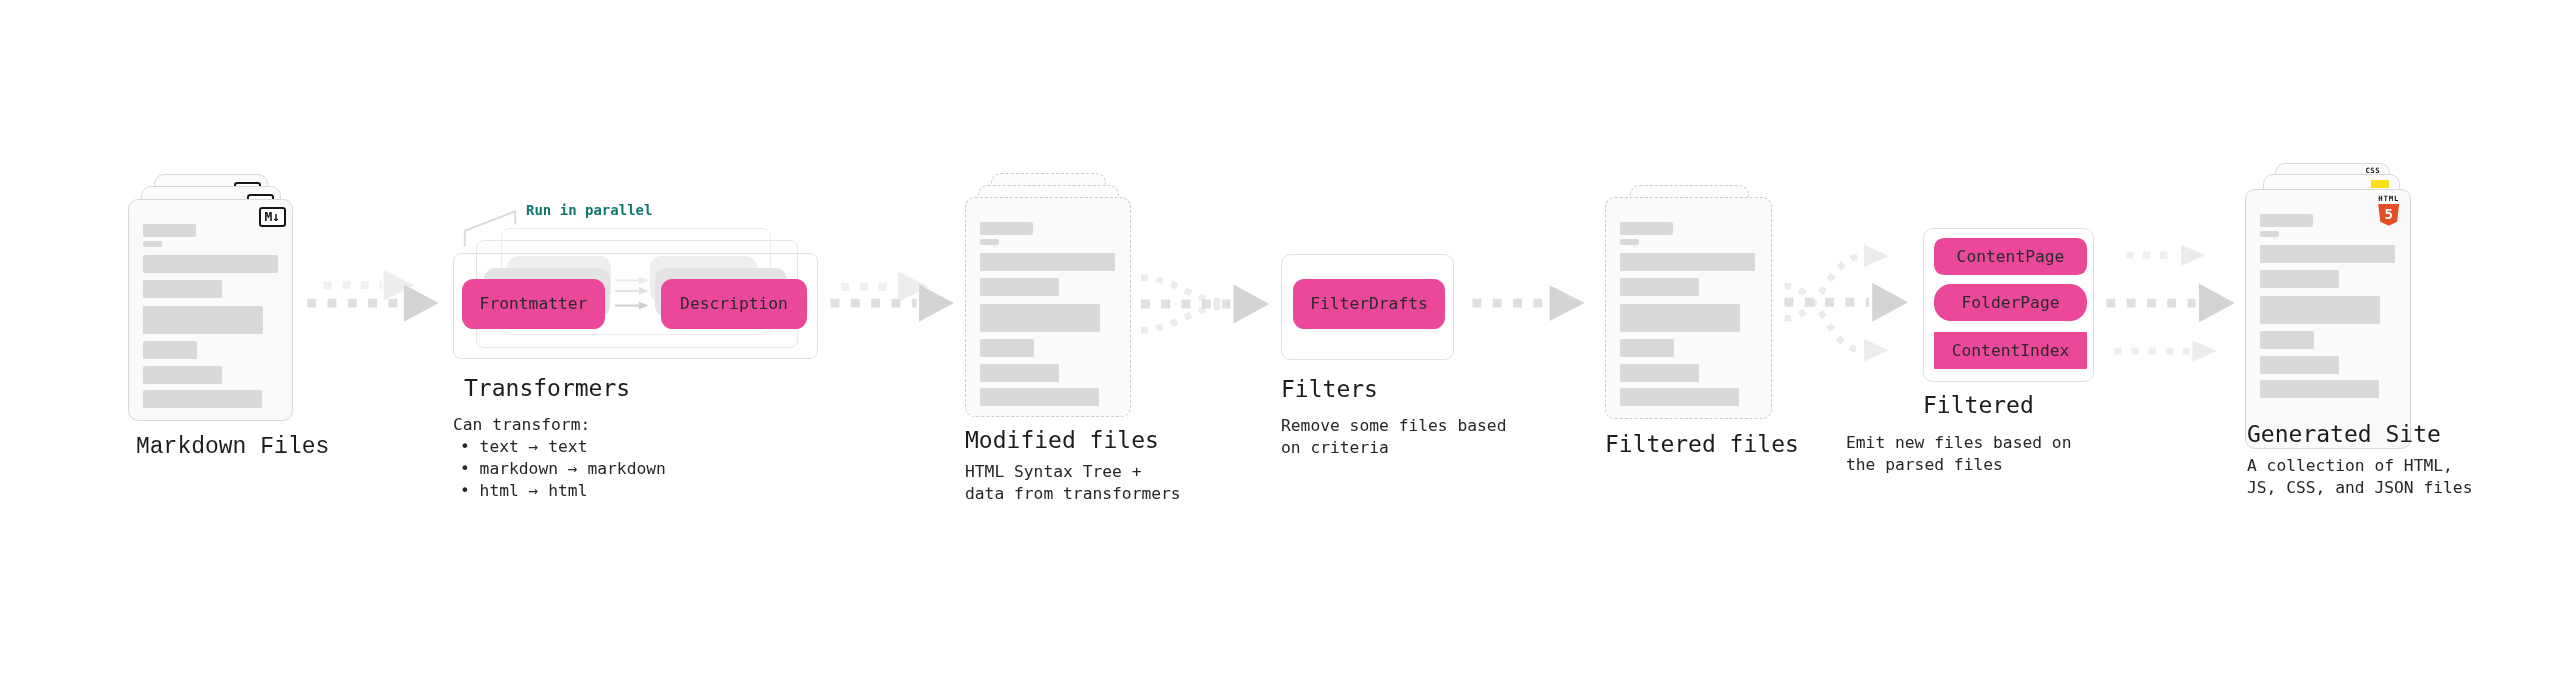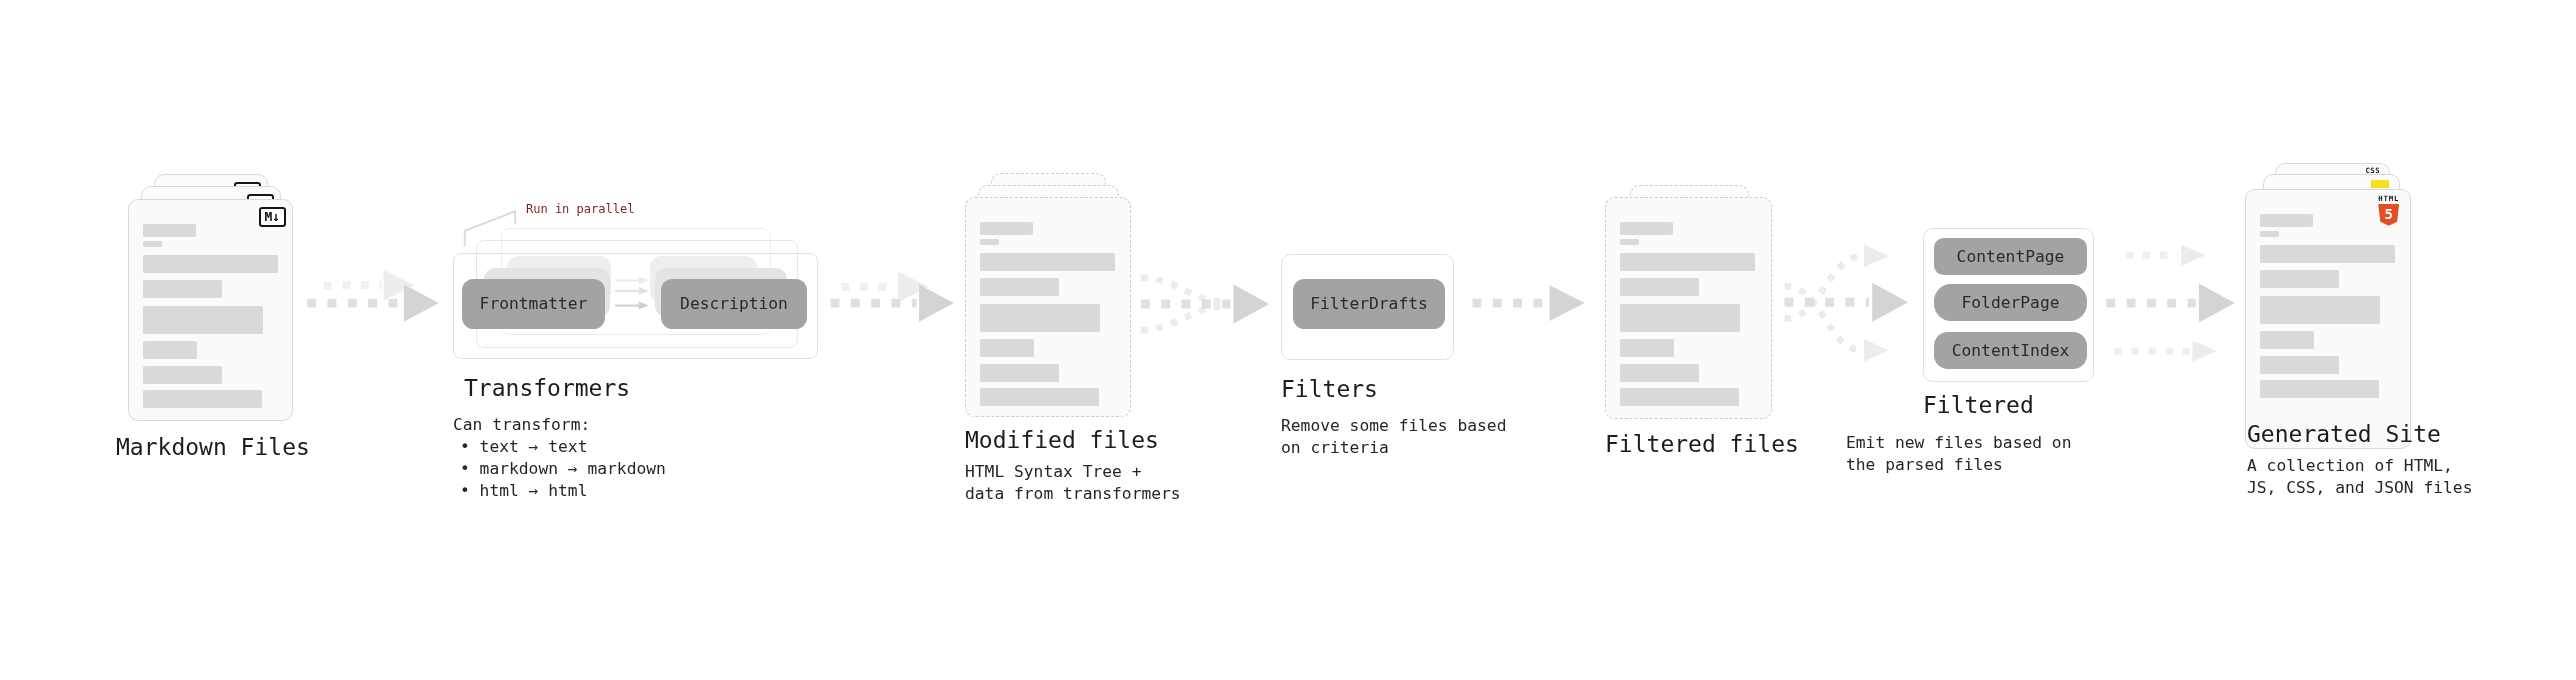--- a/index.html
+++ b/index.html
@@ -24,25 +24,25 @@
   .css-chip .css-bar{width:16.3px;height:3.3px;background:#2962f2;margin-top:0.8px;}
   .js-chip{position:absolute;top:4.9px;right:9.8px;width:18.7px;height:8.1px;background:#f7df1e;}
   .html5{position:absolute;top:4.9px;right:9.8px;width:23px;text-align:center;}
   .html5 .h5-txt{font-size:7.3px;font-weight:bold;letter-spacing:0.8px;color:#151515;line-height:8.1px;}
   .html5 .h5-shield{width:21px;height:22px;margin:0.8px auto 0;background:#e44d26;
     clip-path:polygon(0 0,100% 0,90% 82%,50% 100%,10% 82%);
     color:#fff;font-weight:bold;font-size:14px;line-height:20.3px;text-align:center;}
 
   
   .tf-box{position:absolute;border:1.6px solid #e9e9e9;border-radius:8.1px;box-sizing:border-box;background:transparent;}
-  .pill{position:absolute;background:#a3a3a3;border-radius:11.4px;text-align:center;
+  .pill{position:absolute;background:#ec4899;border-radius:11.4px;text-align:center;
     font-size:16.3px;color:#2a2a2a;z-index:3;}
   .pill.ghost1{background:#e4e4e4;z-index:2;}
   .pill.ghost2{background:#eeeeee;z-index:1;}
-  .note{position:absolute;font-size:12px;color:#7f1d1d;z-index:2;}
+  .note{position:absolute;font-size:14px;color:#0f766e;z-index:2;font-weight:bold;}
 
   
   .plain-box{position:absolute;border:1.6px solid #e0e0e0;border-radius:9.8px;background:#ffffff;box-sizing:border-box;z-index:2;}
 
   
   .sec-title{position:absolute;font-size:23px;color:#1c1c1c;z-index:2;}
   .sec-desc{position:absolute;font-size:16.3px;line-height:22px;color:#262626;white-space:pre-line;z-index:2;}
   .bullets{position:absolute;font-size:16.3px;line-height:22px;color:#262626;z-index:2;}
   .doc-card{z-index:2;}
 </style>
@@ -120,21 +120,21 @@
       <div class="md-badge">M↓</div>
     <div class="bar" style="top: 24.4px; width: 53px; height: 12.2px;"></div>
         <div class="bar" style="top: 41px; width: 18.7px; height: 5.7px;"></div>
         <div class="bar" style="top: 55px; width: 135px; height: 18px;"></div>
         <div class="bar" style="top: 80px; width: 79px; height: 18px;"></div>
         <div class="bar" style="top: 106px; width: 120px; height: 28px;"></div>
         <div class="bar" style="top: 141px; width: 54px; height: 18px;"></div>
         <div class="bar" style="top: 166px; width: 79px; height: 18px;"></div>
         <div class="bar" style="top: 190px; width: 119px; height: 18px;"></div>
       </div>
-    <div class="sec-title" style="left:116px;top:434px;">Markdown Files</div>
+    <div class="sec-title" style="left:136px;top:434px;font-family:Liberation Mono, monospace;">Markdown Files</div>
   </div>
 
   <div>
     <div class="note" style="left:526px;top:202px;">Run in parallel</div>
     <div class="tf-box" style="left:501px;top:228px;width:270px;height:107px;border-color:#ececec;"></div>
     <div class="tf-box" style="left:476px;top:240px;width:322px;height:108px;border-color:#e7e7e7;"></div>
     <div class="tf-box" style="left:453px;top:253px;width:365px;height:106px;border-color:#dfdfdf;"></div>
 
     <div class="pill ghost2" style="left:507px;top:256px;width:104px;height:47px;"></div>
     <div class="pill ghost1" style="left:484px;top:268px;width:126px;height:49px;"></div>
@@ -191,21 +191,21 @@
         <div class="bar" style="top: 166px; width: 79px; height: 18px;"></div>
         <div class="bar" style="top: 190px; width: 119px; height: 18px;"></div>
       </div>
     <div class="sec-title" style="left:1605px;top:431px;">Filtered files</div>
   </div>
 
   <div>
     <div class="plain-box" style="left:1923px;top:228px;width:171px;height:154px;"></div>
     <div class="pill" style="left:1934px;top:238px;width:153px;height:37px;line-height:37px;border-radius:9.8px;">ContentPage</div>
     <div class="pill" style="left:1934px;top:284px;width:153px;height:37px;line-height:37px;border-radius:17px;">FolderPage</div>
-    <div class="pill" style="left:1934px;top:332px;width:153px;height:37px;line-height:37px;border-radius:14px;">ContentIndex</div>
+    <div class="pill" style="left:1934px;top:332px;width:153px;height:37px;line-height:37px;border-radius:1px;">ContentIndex</div>
     <div class="sec-title" style="left:1923px;top:392px;">Filtered</div>
     <div class="sec-desc" style="left:1846px;top:432px;">Emit new files based on
 the parsed files</div>
   </div>
 
   <div>
     <div class="doc-card" style="left:2275px;top:163px;width:115px;height:220px;">
       <div class="css-chip">
         <div class="css-txt">CSS</div>
         <div class="css-bar"></div>

